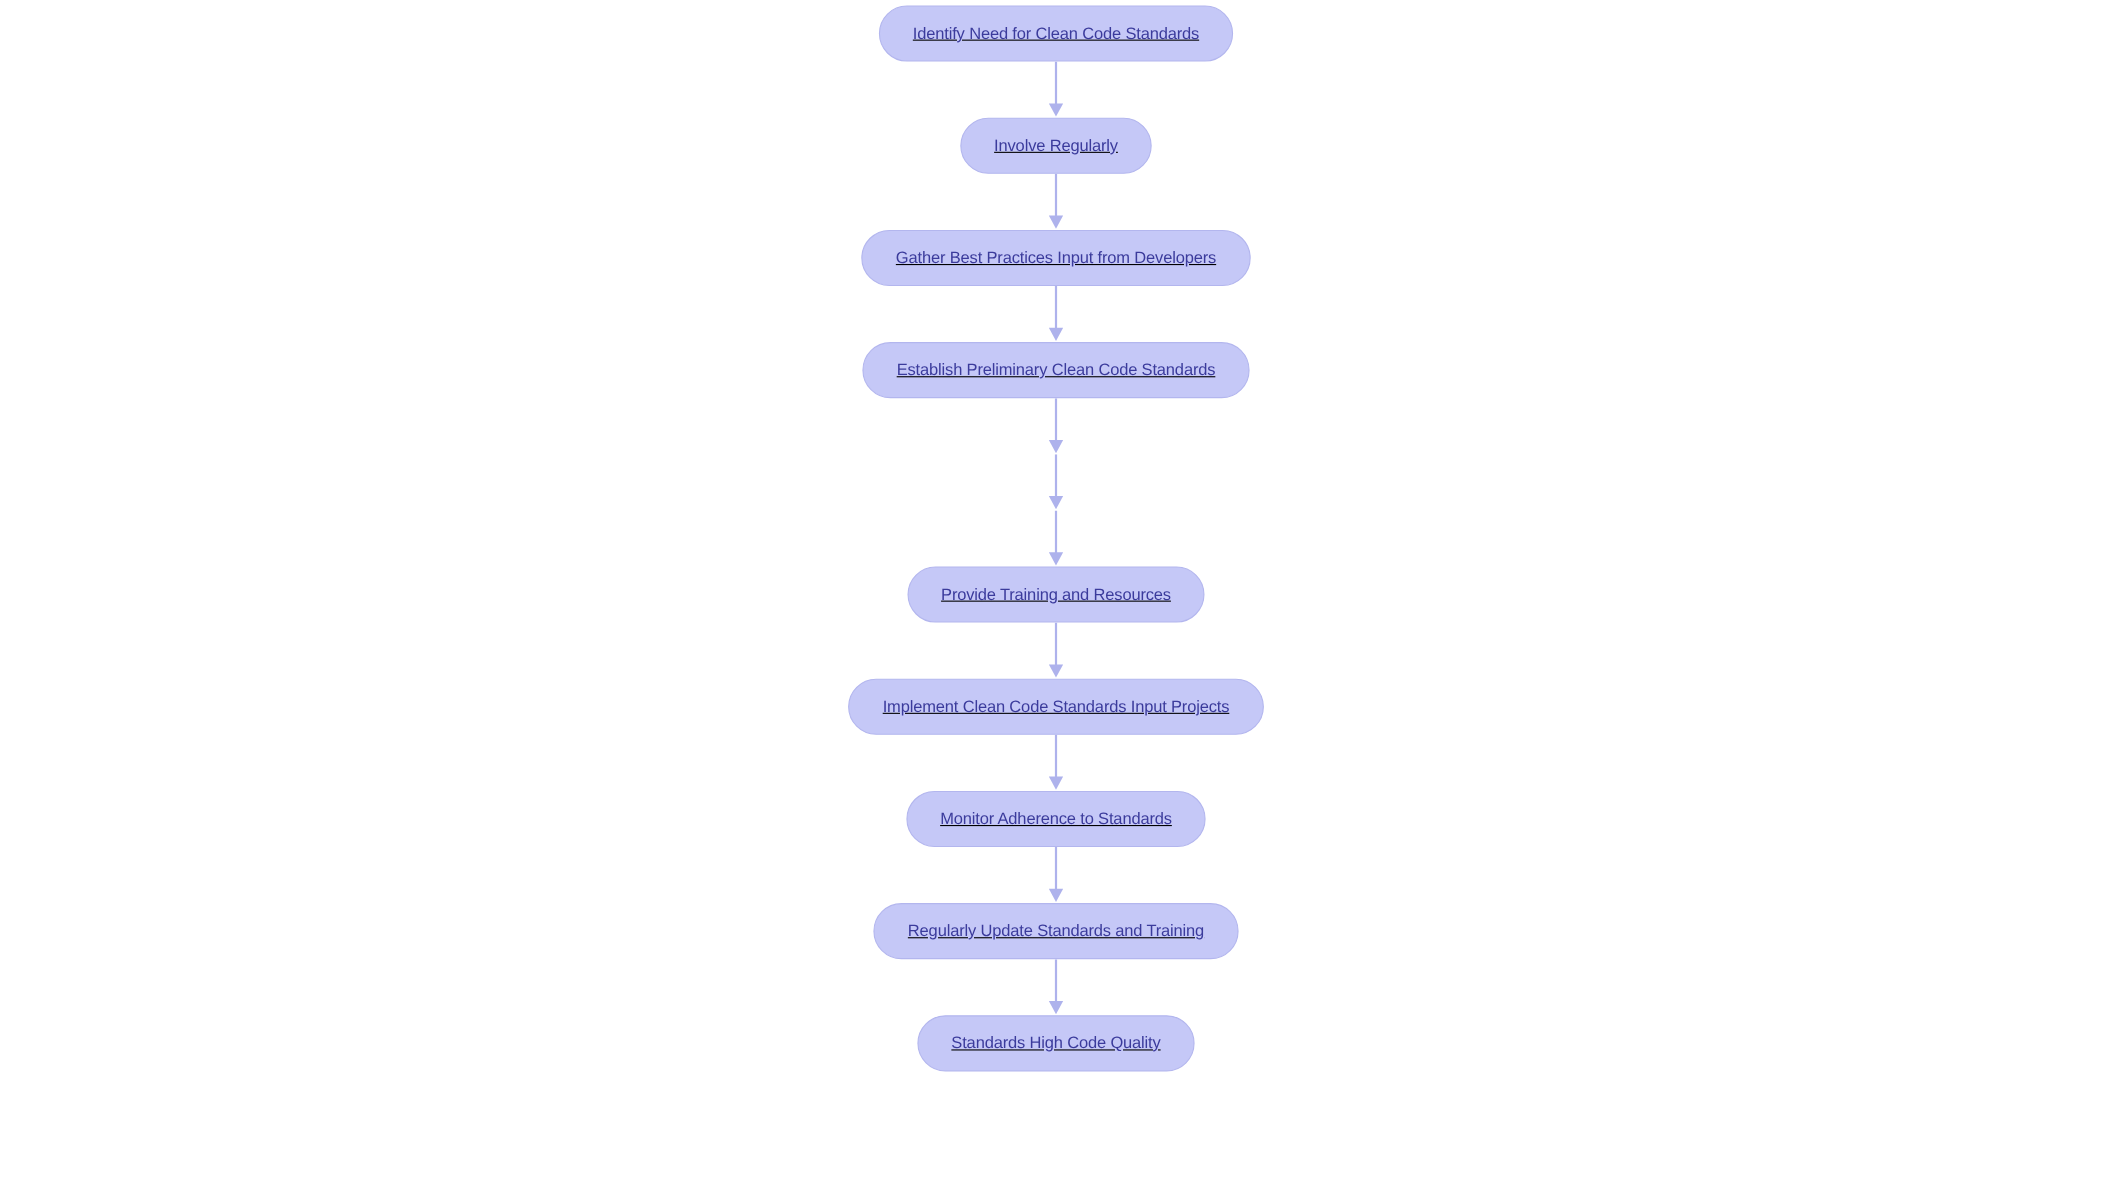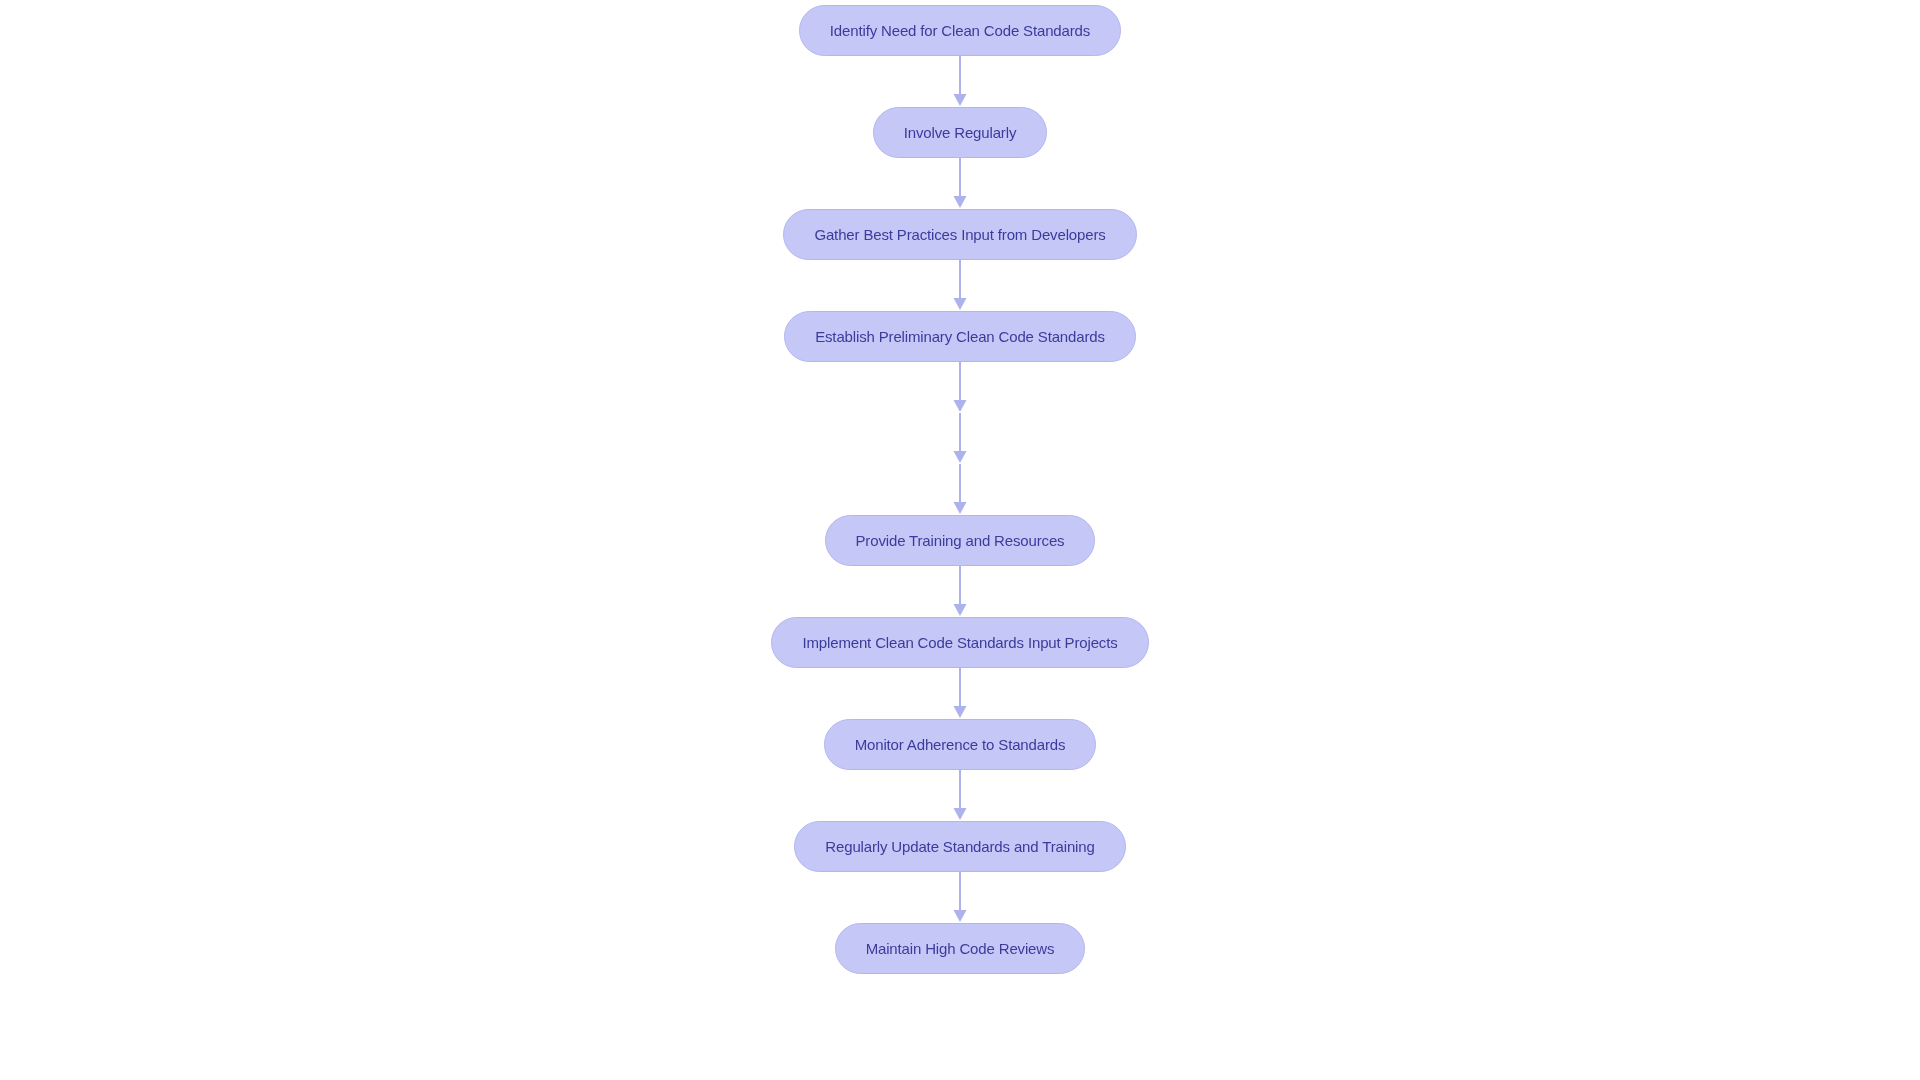--- a/index.html
+++ b/index.html
@@ -36,20 +36,21 @@
     box-sizing: border-box;
     height: 51px;
     border-radius: 26px;
     background: #c5c8f7;
     border: 1px solid #b3b6ee;
     display: flex;
     align-items: center;
     justify-content: center;
     padding: 0 30px;
     white-space: nowrap;
+    text-decoration: underline;
   }
 
   .flow-node-label {
     font-family: "Liberation Sans", sans-serif;
     font-size: 15px;
     line-height: 15px;
     letter-spacing: -0.15px;
     color: #3b3b9c;
     user-select: none;
   }
@@ -154,16 +155,16 @@
       <div class="flow-node">
         <span class="flow-node-label">Regularly Update Standards and Training</span>
       </div>
       <div style="line-height: 0;">
         <svg class="flow-connector" width="24" height="51" viewBox="0 0 24 51" xmlns="http://www.w3.org/2000/svg">
           <line class="conn-line" x1="12" y1="0" x2="12" y2="40"></line>
           <polygon class="conn-head" points="5.5,38 18.5,38 12,50"></polygon>
         </svg>
       </div>
       <div class="flow-node">
-        <span class="flow-node-label">Maintain High Code Reviews</span>
+        <span class="flow-node-label">Standards High Code Quality</span>
       </div>
     </div>
 </div>
 
 </body></html>

